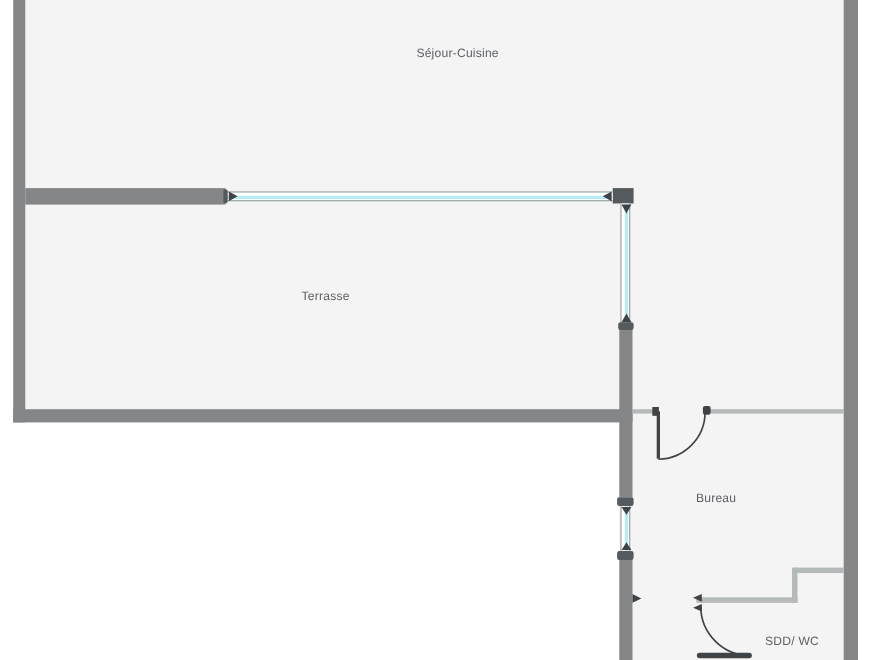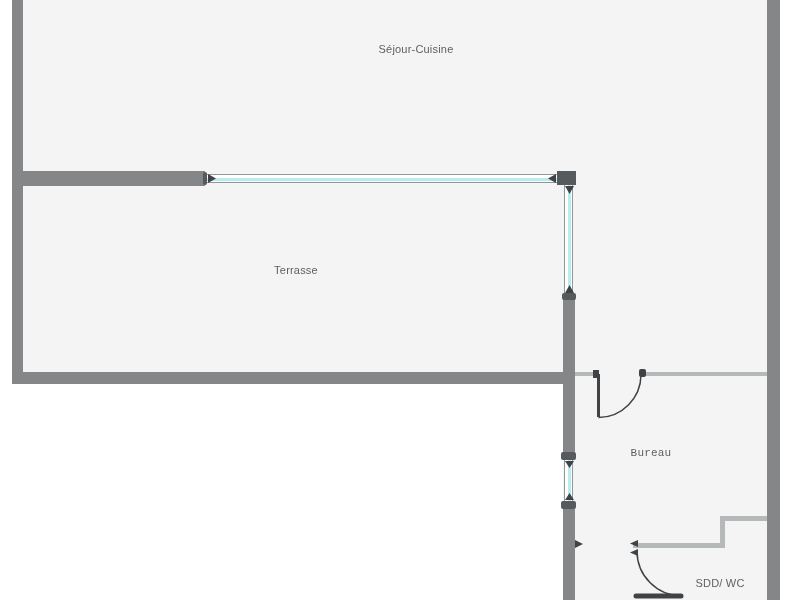--- a/index.html
+++ b/index.html
@@ -93,16 +93,16 @@
     <polygon points="556,174 548,178.5 556,183" class="marker"></polygon>
     <polygon points="565,186 574,186 569.5,194" class="marker"></polygon>
     <polygon points="565,293 574,293 569.5,285" class="marker"></polygon>
     <polygon points="565,461 574,461 569.5,468" class="marker"></polygon>
     <polygon points="565,500 574,500 569.5,493" class="marker"></polygon>
     <polygon points="575,540 583,544 575,548" class="marker"></polygon>
   </svg>
 
   <div class="room-label" style="left:416px;top:49px;">Séjour-Cuisine</div>
   <div class="room-label" style="left:296px;top:270px;">Terrasse</div>
-  <div class="room-label" style="left:651px;top:453px;font-family:Liberation Mono, monospace;">Bureau</div>
+  <div class="room-label" style="left:651px;top:453px;">Bureau</div>
   <div class="room-label" style="left:720px;top:583px;text-align:center;">SDD/ WC</div>
 
 </div>
 
 </body></html>

